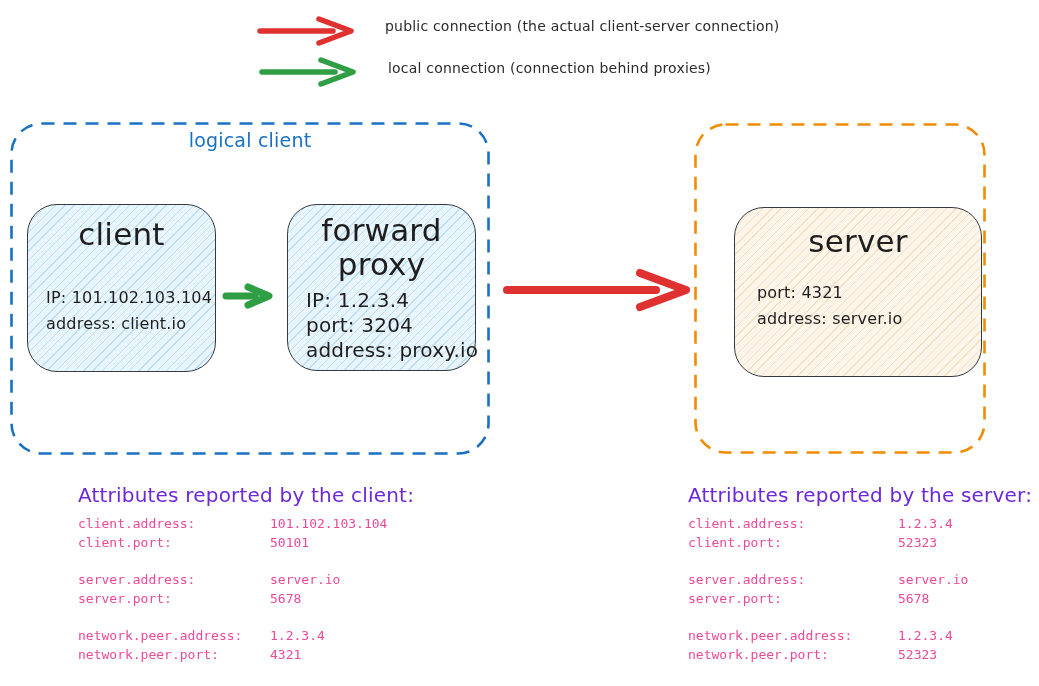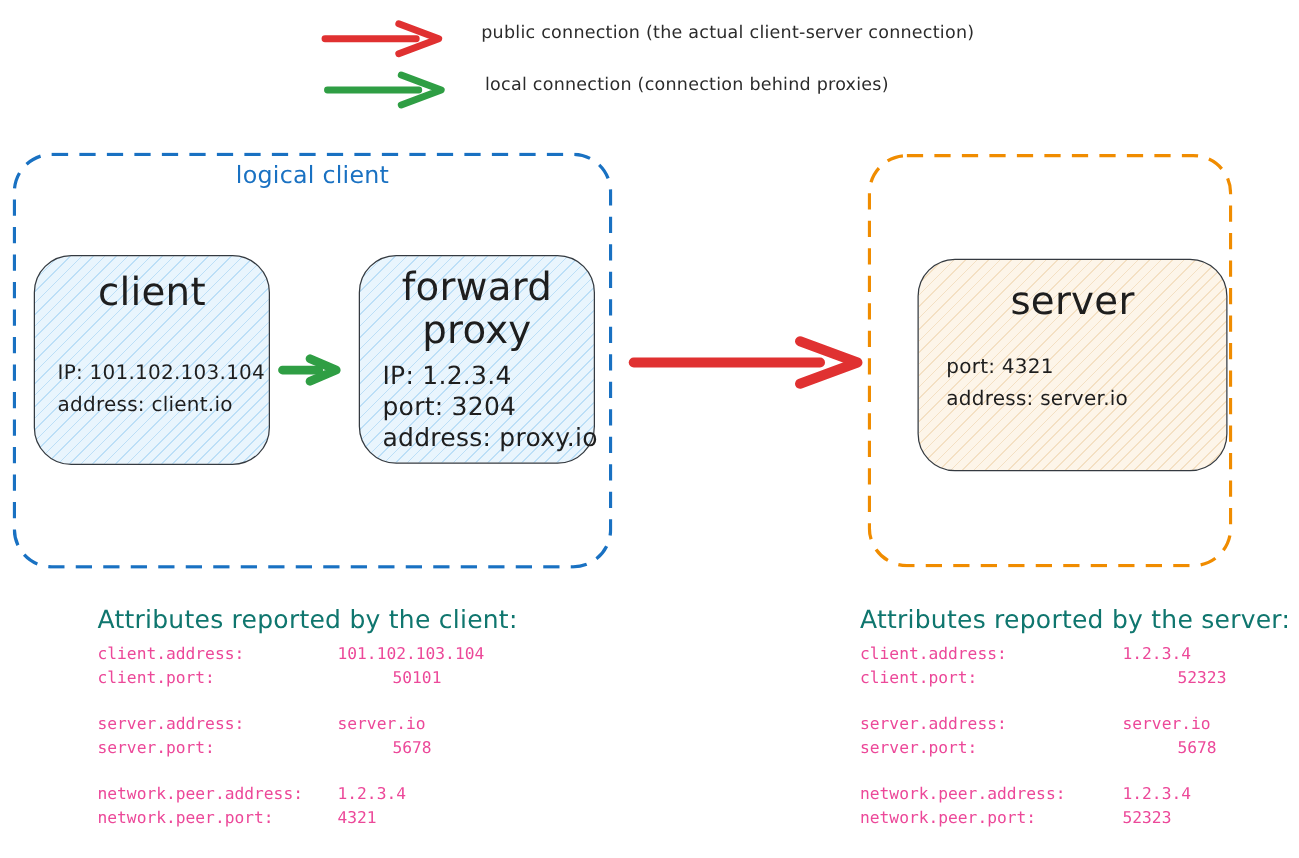--- a/index.html
+++ b/index.html
@@ -42,27 +42,27 @@
     position: absolute; left: 0; right: 0; text-align: center;
     font-size: 31px; color: #1e1e1e; line-height: 34px;
   }
   .node-title.narrow { width: 130px; margin: 0 auto; }
   .node-details {
     position: absolute; font-size: 16px; line-height: 26px; color: #1e1e1e;
     white-space: nowrap;
   }
 
   
-  .attr-heading { font-size: 20px; color: #0f766e; white-space: nowrap; text-align: center; }
+  .attr-heading { font-size: 20px; color: #6d28d9; white-space: nowrap; text-align: center; }
   .attr-table {
     font-family: "DejaVu Sans Mono", "Liberation Mono", monospace;
     font-size: 13px; line-height: 19px; color: #ec4899; white-space: nowrap;
   }
   .attr-row { display: flex; }
-  .attr-row.gap-after { margin-bottom: 18px; gap: 44px; }
+  .attr-row.gap-after { margin-bottom: 18px; }
   .attr-key { display: inline-block; }
   .attr-table.left .attr-key { width: 192px; }
   .attr-table.right .attr-key { width: 210px; }
 </style>
 </head>
 <body>
 
 <svg class="abs" style="left:253px; top:14px;" width="112" height="34">
   <line x1="7" y1="17" x2="80" y2="17" stroke="#e03131" stroke-width="5.5" stroke-linecap="round"></line>
   <polyline points="66,5 98,17 66,29" fill="none" stroke="#e03131" stroke-width="5.5" stroke-linecap="round" stroke-linejoin="round"></polyline>

